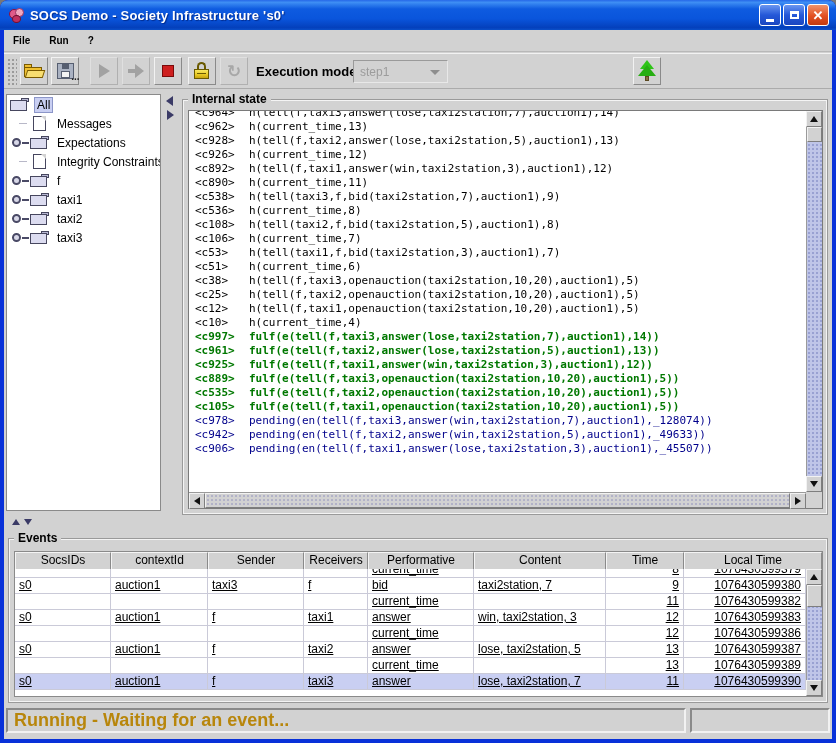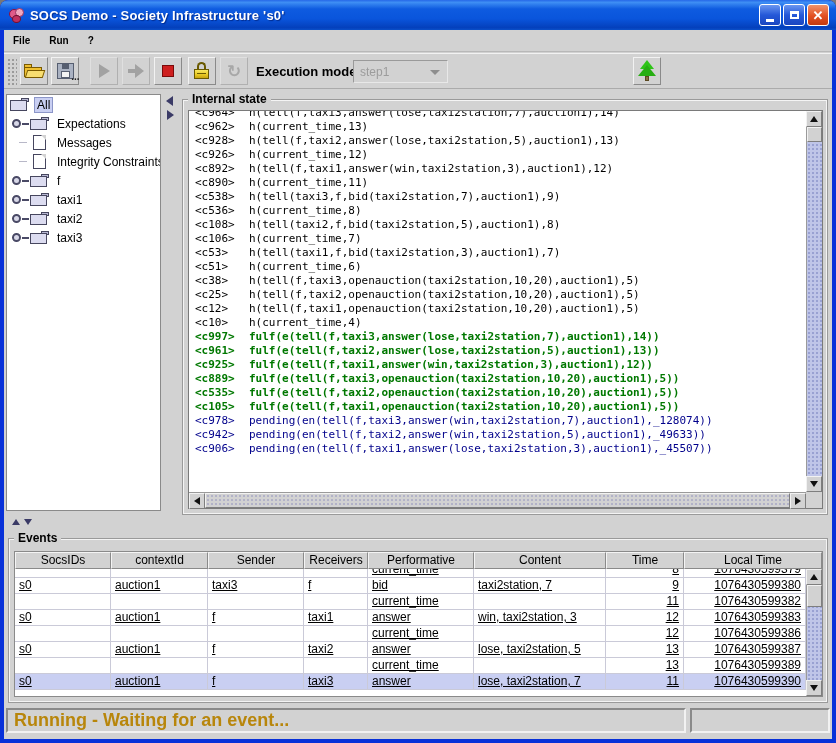--- a/index.html
+++ b/index.html
@@ -123,21 +123,21 @@
     border:1px solid;border-color:#F2F2F2 #7E7E7E #7E7E7E #F2F2F2;}
   .sb-corner{position:absolute;right:0;bottom:0;width:16px;height:16px;background:#D2D2D2;}
   
   .hsplit{position:absolute;top:487px;left:0;right:0;height:10px;
     background-image:radial-gradient(#B0B0B0 22%,transparent 24%);background-size:4px 4px;}
   .hsplit .a-up{position:absolute;left:8px;top:2px;width:0;height:0;border-left:4px solid transparent;border-right:4px solid transparent;border-bottom:6px solid #3A3A66;}
   .hsplit .a-down{position:absolute;left:20px;top:2px;width:0;height:0;border-left:4px solid transparent;border-right:4px solid transparent;border-top:6px solid #3A3A66;}
   
   .events-group{top:499px;left:2px;right:2px;height:176px;}
   .tablewrap{position:absolute;left:8px;right:7px;top:22px;bottom:8px;border:1px solid #8A8A8A;background:#fff;}
-  .thead{display:flex;height:17px;background:#D2D2D2;}
+  .thead{display:flex;height:24px;background:#D2D2D2;}
   .th{font-size:12px;color:#000;text-align:center;line-height:15px;overflow:hidden;white-space:nowrap;
     border:1px solid;border-color:#F4F4F4 #8A8A8A #8A8A8A #F4F4F4;}
   .tbody{position:absolute;left:0;right:16px;top:17px;bottom:0;overflow:hidden;background:#fff;}
   .tbody .trow:first-child{margin-top:-7px;}
   .trow{display:flex;height:16px;background:#fff;text-decoration:underline;}
   .trow.sel{background:var(--c-sel,#C9CFF2);}
   .td{font-size:12px;color:#000;line-height:15px;padding:0 4px;overflow:hidden;white-space:nowrap;
     border-right:1px solid #CACAD8;border-bottom:1px solid #CACAD8;}
   .td.num{text-align:right;}
   .ec-0{width:96px;flex:0 0 96px;} .ec-1{width:97px;flex:0 0 97px;} .ec-2{width:96px;flex:0 0 96px;}
@@ -246,36 +246,36 @@
 
       <div class="tree-panel">
           <div class="tree-row">
             <div class="t-folder">
               <div class="tab"></div>
               <div class="base"></div>
             </div>
             <div class="t-label sel">All</div>
           </div>
           <div class="tree-row">
+            <div class="t-line"></div>
+            <div class="t-doc">
+              <div class="fold"></div>
+            </div>
+            <div class="t-label">Messages</div>
+          </div>
+          <div class="tree-row">
             <div class="t-handle">
               <div class="circ"></div>
               <div class="stub"></div>
             </div>
             <div class="t-folder">
               <div class="tab"></div>
               <div class="base"></div>
             </div>
             <div class="t-label">Expectations</div>
-          </div>
-          <div class="tree-row">
-            <div class="t-line"></div>
-            <div class="t-doc">
-              <div class="fold"></div>
-            </div>
-            <div class="t-label">Messages</div>
           </div>
           <div class="tree-row">
             <div class="t-line"></div>
             <div class="t-doc">
               <div class="fold"></div>
             </div>
             <div class="t-label">Integrity Constraints</div>
           </div>
           <div class="tree-row">
             <div class="t-handle">

